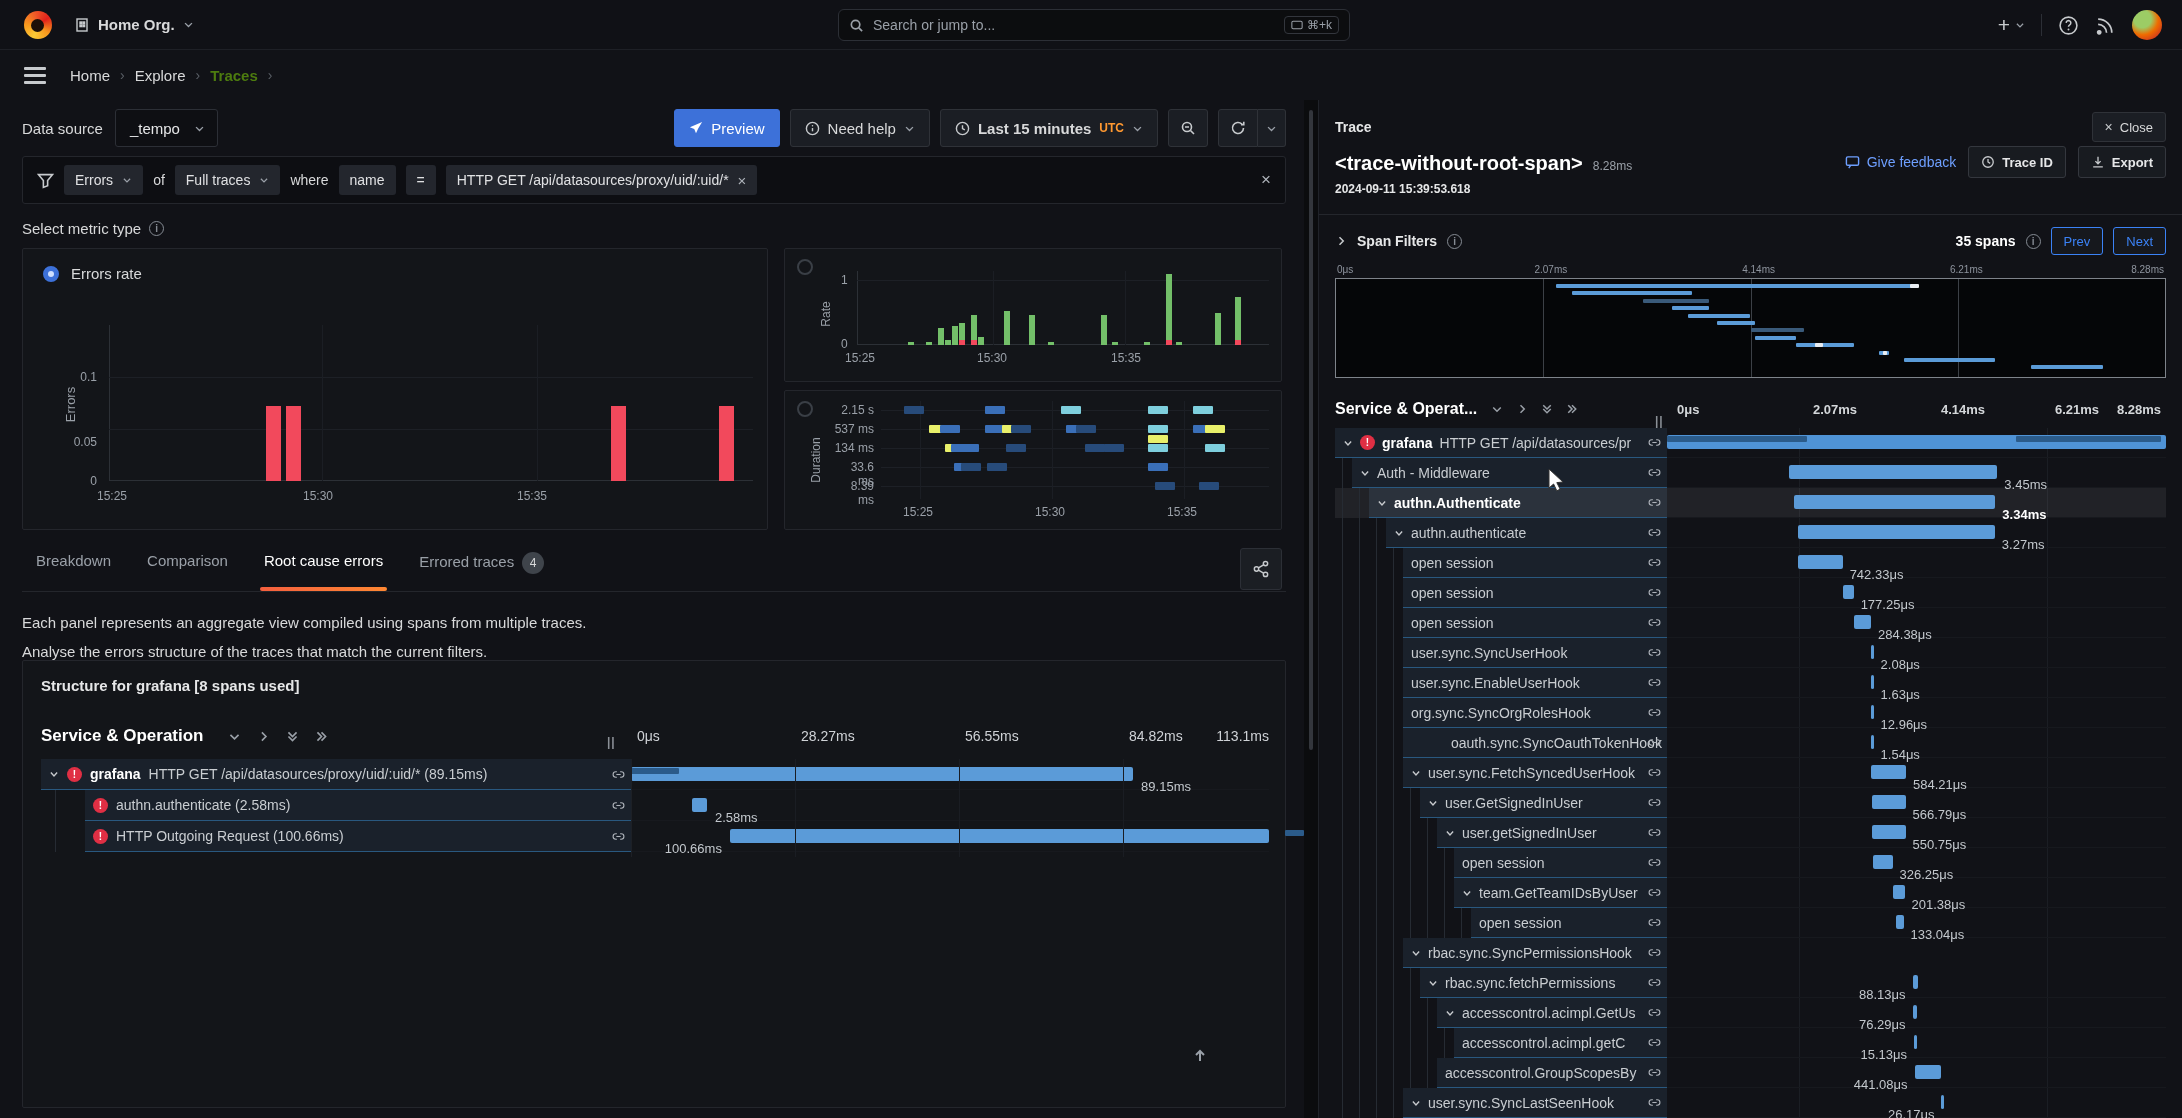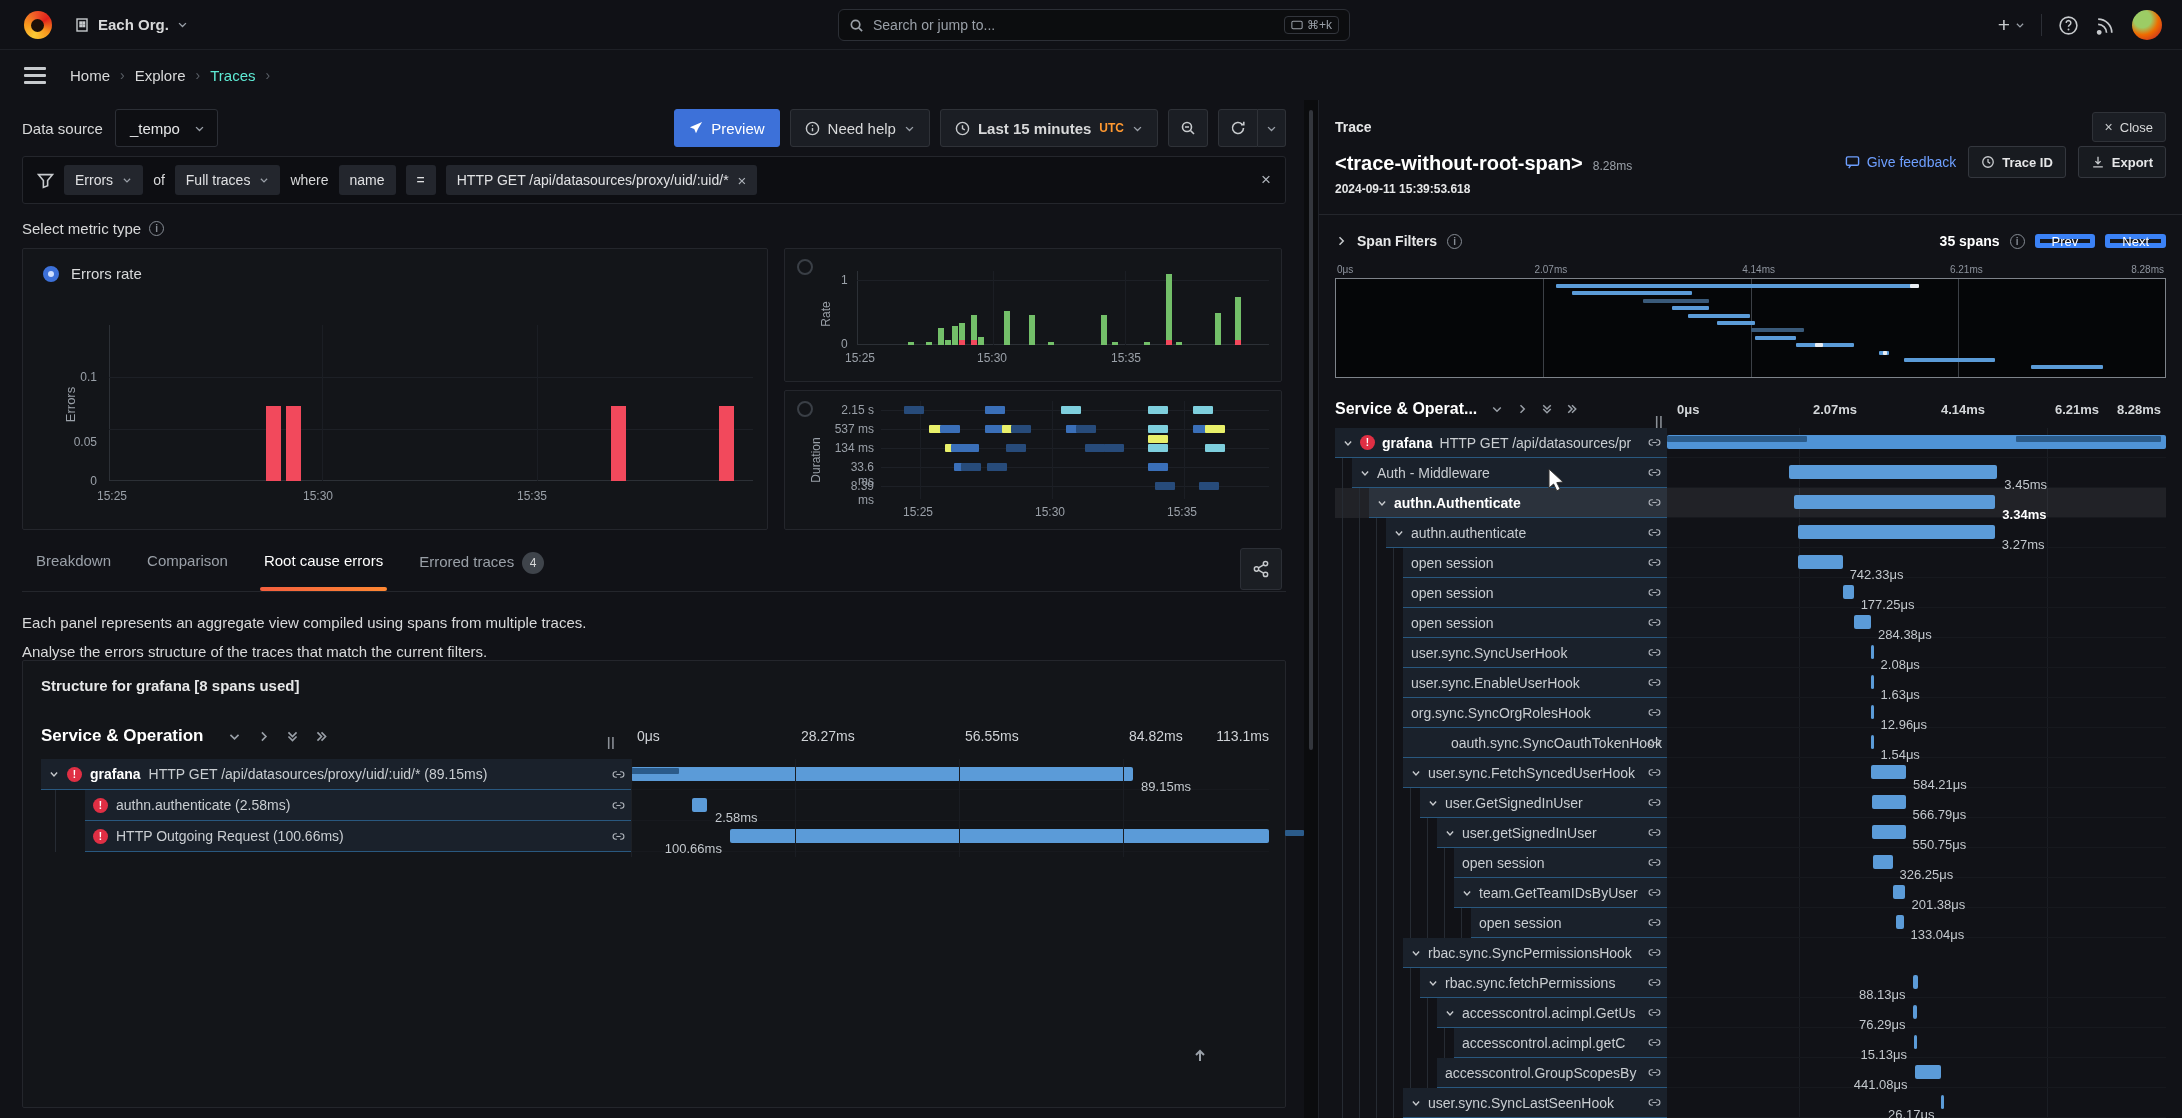--- a/index.html
+++ b/index.html
@@ -25,21 +25,21 @@
   .kbd{display:flex; align-items:center; gap:4px; border:1px solid #33363d; border-radius:4px; padding:1px 6px; font-size:12px; color:#9aa0a8;}
   .nav-right{position:absolute; right:20px; top:0; height:50px; display:flex; align-items:center; gap:16px;}
   .navdiv{width:1px; height:22px; background:#2c2f36;}
   .avatar{width:30px; height:30px; border-radius:50%; background:radial-gradient(circle at 35% 30%,#9ccc65 0 30%,#ef6c00 55%,#c62828 90%);}
   
   .crumbrow{position:absolute; left:0; top:50px; width:2182px; height:50px; display:flex; align-items:center;}
   .burger{margin-left:24px; display:flex; flex-direction:column; gap:4px; cursor:pointer;}
   .burger div{width:22px; height:3px; background:#c7cacd; border-radius:1px;}
   .crumbs{display:flex; align-items:center; gap:10px; margin-left:24px; font-size:15px;}
   .crumbs .sep{color:#5a5f66; font-size:14px;}
-  .crumbs .cur{font-weight:400; color:#5eead4;}
+  .crumbs .cur{font-weight:700; color:#4d7c0f;}
   .collapse-top{position:absolute; right:20px; top:62px;}
   
   .left{position:absolute; left:0; top:100px; width:1304px; height:1018px;}
   .dsrow{position:absolute; left:22px; top:8px; right:18px; height:40px; display:flex; align-items:center;}
   .dsrow .lab{color:var(--text); font-size:15px; margin-right:12px;}
   .select{display:flex; align-items:center; gap:14px; background:#0e0f13; border:1px solid #2c2f36; border-radius:3px; height:38px; padding:0 12px 0 14px; font-size:15px; color:#e6e7e8;}
   .tools{margin-left:auto; display:flex; align-items:center; gap:10px;}
   .btn{display:flex; align-items:center; gap:8px; height:38px; padding:0 14px; border:1px solid #2f3238; border-radius:3px; background:#1b1e24; color:var(--text); font-size:15px; cursor:pointer;}
   .btn.primary{background:var(--blue); border-color:var(--blue); color:#fff;}
   .btn.icon-only{padding:0 11px;}
@@ -119,21 +119,21 @@
   .trdur{font-size:12px; color:#9aa0a8; margin-left:10px;}
   .tracts{margin-left:auto; display:flex; align-items:center; gap:12px;}
   .feedback{display:flex; align-items:center; gap:7px; color:var(--link); font-size:14px; cursor:pointer;}
   .minibtn{display:flex; align-items:center; gap:7px; height:32px; padding:0 12px; border:1px solid #34373e; border-radius:3px; background:#181b20; font-size:13px; font-weight:700; color:#e6e7e8; cursor:pointer;}
   .stamp{position:absolute; left:16px; top:82px; font-size:12px; font-weight:700; color:#e6e7e8;}
   .trdivider{position:absolute; left:0; top:114px; right:0; height:1px; background:#24262c;}
   .sfrow{position:absolute; left:16px; top:124px; right:16px; height:34px; display:flex; align-items:center; gap:10px;}
   .sfrow .sft{font-weight:700; font-size:14px; color:#e6e7e8;}
   .sfr{margin-left:auto; display:flex; align-items:center; gap:10px;}
   .spanscount{font-weight:700; font-size:14px; color:#fff;}
-  .pnbtn{height:14px; padding:0 12px; border:5px solid #3b82f6; border-radius:3px; background:#16181d; font-size:13px; color:#ffffff; display:flex; align-items:center; cursor:pointer;}
+  .pnbtn{height:28px; padding:0 12px; border:1px solid #3b82f6; border-radius:3px; background:#16181d; font-size:13px; color:#3b82f6; display:flex; align-items:center; cursor:pointer;}
   .mmticks{position:absolute; left:16px; top:164px; right:16px; height:13px; font-size:10px; color:#8e949e;}
   .mmticks span{position:absolute; top:0;}
   .minimap{position:absolute; left:16px; top:178px; right:16px; height:100px; background:#050608; border:1px solid #7e838a;}
   .minimap .vgl{position:absolute; top:0; bottom:0; width:1px; background:#3c4046;}
   .mmbar{position:absolute; height:4px; border-radius:1px;}
   .treehead{position:absolute; left:16px; top:292px; right:16px; height:34px; display:flex; align-items:center;}
   .treehead .hname{font-weight:700; font-size:16px; color:#fff; white-space:nowrap;}
   .treehead .hicons{gap:13px; margin-left:14px;}
   .tcols{position:absolute; font-size:13px; font-weight:700; color:#d4d7da;}
   .tree-rows{position:absolute; left:16px; top:328px; right:16px; height:690px; overflow:hidden;}
@@ -151,21 +151,21 @@
     <div class="org">
       <span class="i">
           <svg width="16" height="16" viewBox="0 0 16 16" fill="none" stroke="#c7cacd" stroke-width="1.4">
             <rect x="3" y="2" width="10" height="12"></rect>
             <rect x="6" y="5" width="1.6" height="1.6" fill="#c7cacd"></rect>
             <rect x="9" y="5" width="1.6" height="1.6" fill="#c7cacd"></rect>
             <rect x="6" y="8" width="1.6" height="1.6" fill="#c7cacd"></rect>
             <rect x="9" y="8" width="1.6" height="1.6" fill="#c7cacd"></rect>
           </svg>
         </span>
-      <span>Each Org.</span>
+      <span>Home Org.</span>
       <span class="i">
           <svg width="11" height="11" viewBox="0 0 16 16" fill="none" stroke="#9aa0a8" stroke-width="2">
             <path d="M3 6l5 5 5-5"></path>
           </svg>
         </span>
     </div>
     <div class="search">
       <span class="i">
           <svg width="15" height="15" viewBox="0 0 16 16" fill="none" stroke="#9aa0a8" stroke-width="1.8">
             <circle cx="7" cy="7" r="4.5"></circle>

